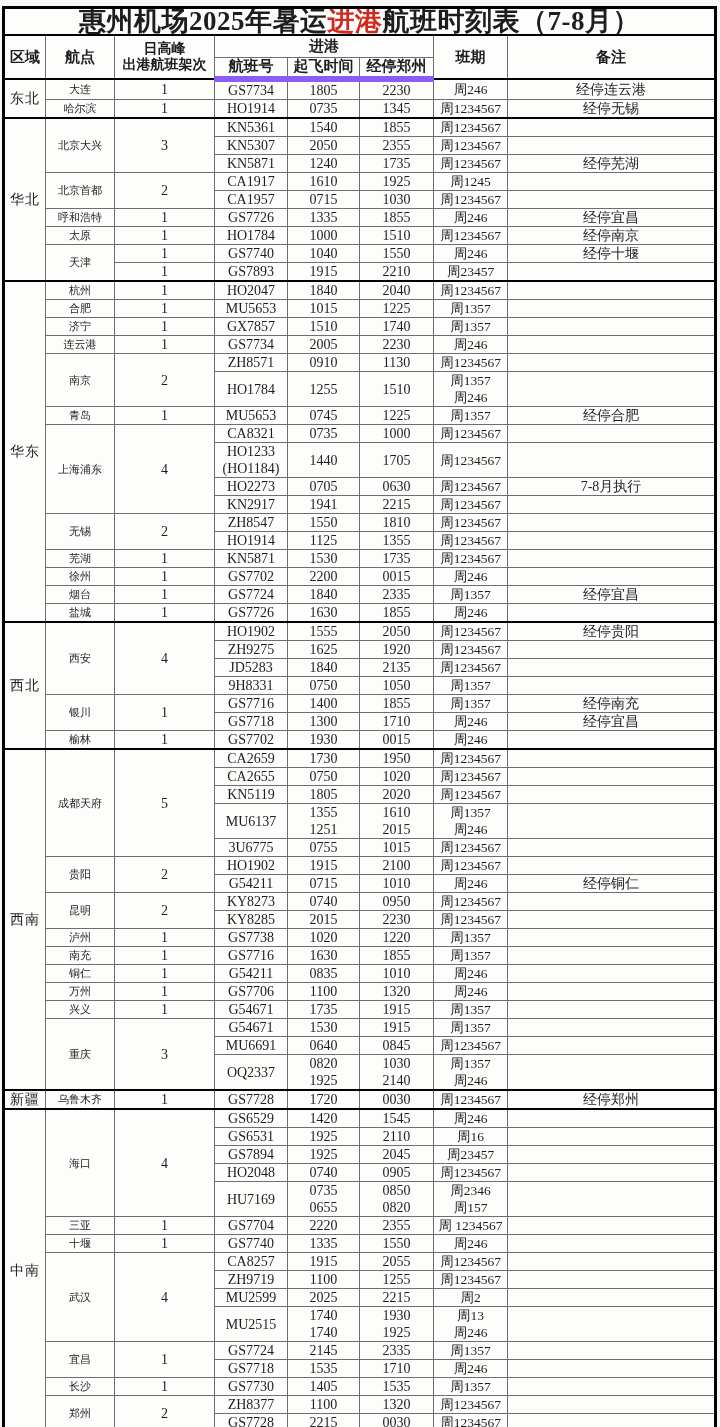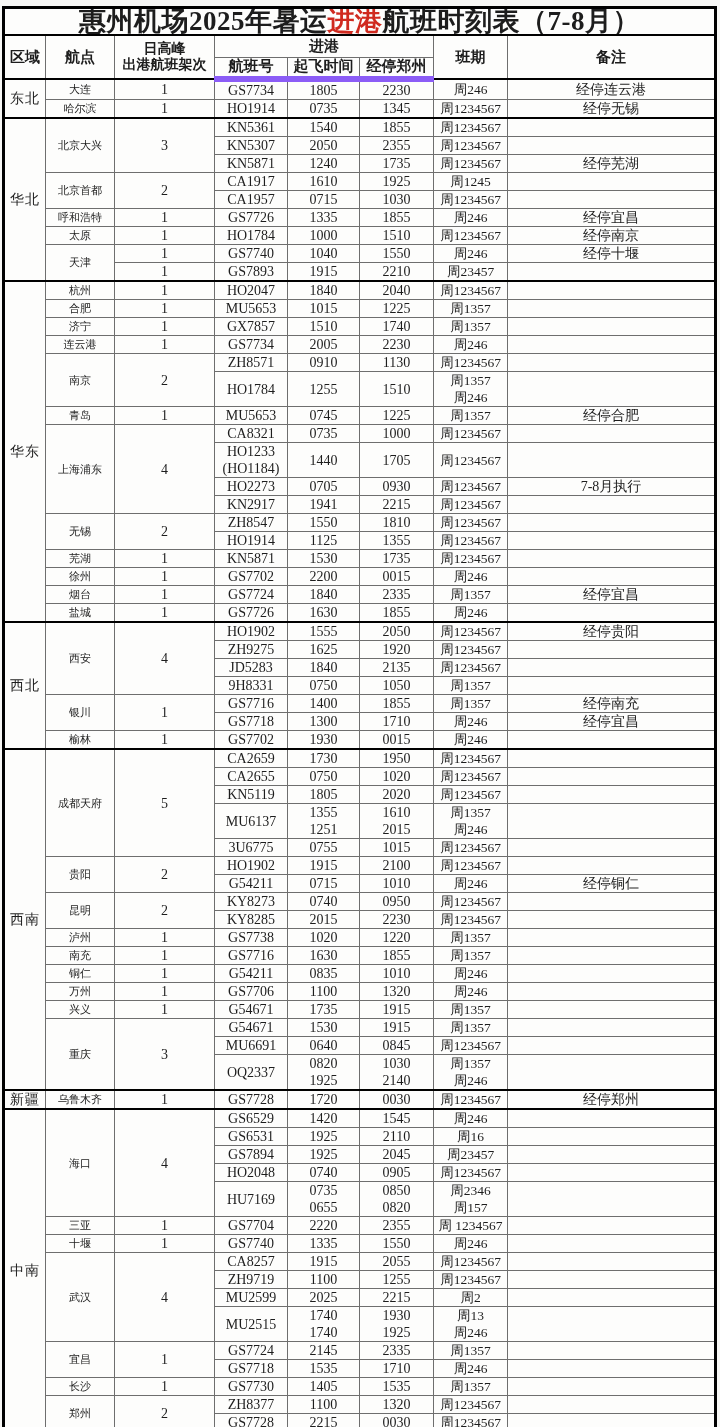--- a/index.html
+++ b/index.html
@@ -271,21 +271,21 @@
             </div>
           </td>
           <td>1440</td>
           <td>1705</td>
           <td class="days">周1234567</td>
           <td class="remark"></td>
         </tr>
         <tr>
           <td>HO2273</td>
           <td>0705</td>
-          <td>0930</td>
+          <td>0630</td>
           <td class="days">周1234567</td>
           <td class="remark">7-8月执行</td>
         </tr>
         <tr>
           <td>KN2917</td>
           <td>1941</td>
           <td>2215</td>
           <td class="days">周1234567</td>
           <td class="remark"></td>
         </tr>

